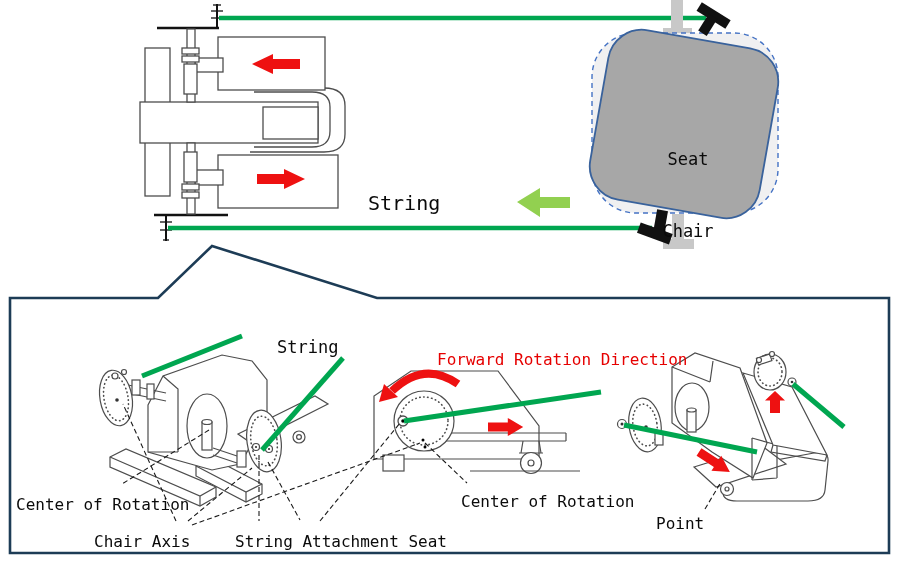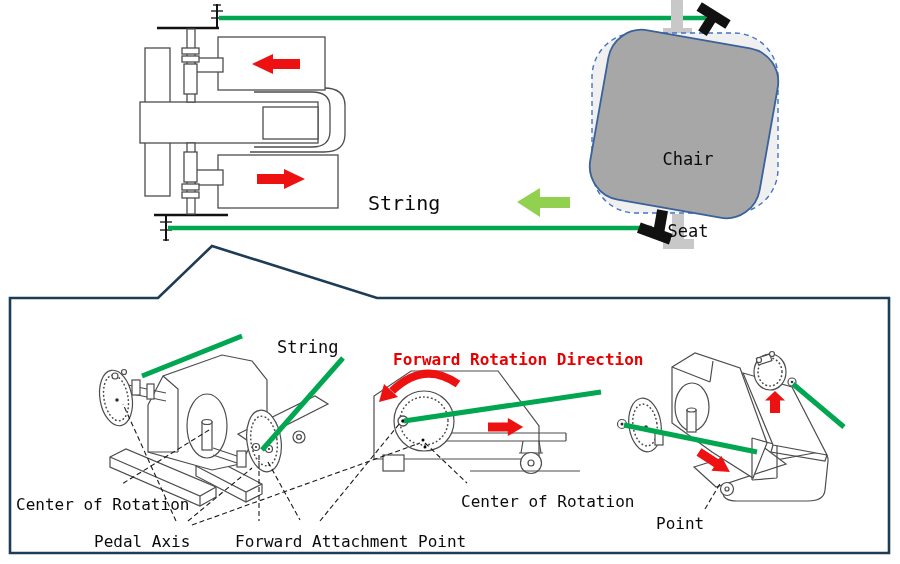--- a/index.html
+++ b/index.html
@@ -15,21 +15,21 @@
     --label:#0a0a0a;
   }
   html,body{margin:0;padding:0;background:#fff;}
   #stage{position:relative;width:900px;height:564px;background:#fff;overflow:hidden;
          font-family:"DejaVu Sans Mono","Liberation Mono",monospace;}
   #art{position:absolute;left:0;top:0;}
   .lbl{position:absolute;color:var(--label);white-space:pre;line-height:1.2;}
   .lbl-16{font-size:16px;margin-top:8px;}
   .lbl-17{font-size:17px;}
   .lbl-20{font-size:20px;}
-  #lbl-forward{color:var(--text-red);font-weight:bold;font-size:16px;}
+  #lbl-forward{color:var(--text-red);font-weight:normal;font-size:16px;margin-left:44px;}
   #lbl-chair{width:86px;text-align:center;font-size:17px;line-height:24px;}
   #lbl-chair span{display:block;}
 </style>
 </head>
 <body>
 
 <div id="stage">
 <svg id="art" width="900" height="564" viewBox="0 0 900 564">
 
   <g stroke="var(--ink)" stroke-width="1.3" fill="none">
@@ -236,30 +236,30 @@
     <line x1="320" y1="521" x2="400" y2="423"></line>
     <line x1="192" y1="525" x2="420" y2="443"></line>
     <line x1="425" y1="443" x2="467" y2="483"></line>
     <line x1="705" y1="509" x2="721" y2="482"></line>
   </g>
 </svg>
 
   <div class="lbl lbl-20" id="lbl-string-top" style="left:368px;top:191px;">String</div>
 
   <div class="lbl" id="lbl-chair" style="left:645px;top:99px;">
+    <span>Seat</span>
     <span>Chair</span>
-    <span>Seat</span>
   </div>
 
   <div class="lbl lbl-17" id="lbl-string-box" style="left:277px;top:337px;">String</div>
 
   <div class="lbl" id="lbl-forward" style="left:393px;top:350px;">Forward Rotation Direction</div>
 
   <div class="lbl lbl-16" id="lbl-cor-left" style="left:16px;top:487px;">Center of Rotation</div>
 
-  <div class="lbl lbl-16" id="lbl-pedal-axis" style="left:94px;top:524px;">Pedal Axis</div>
-
-  <div class="lbl lbl-16" id="lbl-sap" style="left:235px;top:524px;">Forward Attachment Point</div>
+  <div class="lbl lbl-16" id="lbl-pedal-axis" style="left:94px;top:524px;">Chair Axis</div>
+
+  <div class="lbl lbl-16" id="lbl-sap" style="left:235px;top:524px;">String Attachment Seat</div>
 
   <div class="lbl lbl-16" id="lbl-cor-mid" style="left:461px;top:484px;">Center of Rotation</div>
 
   <div class="lbl lbl-16" id="lbl-pedal" style="left:656px;top:506px;">Point</div>
 </div>
 
 </body></html>

